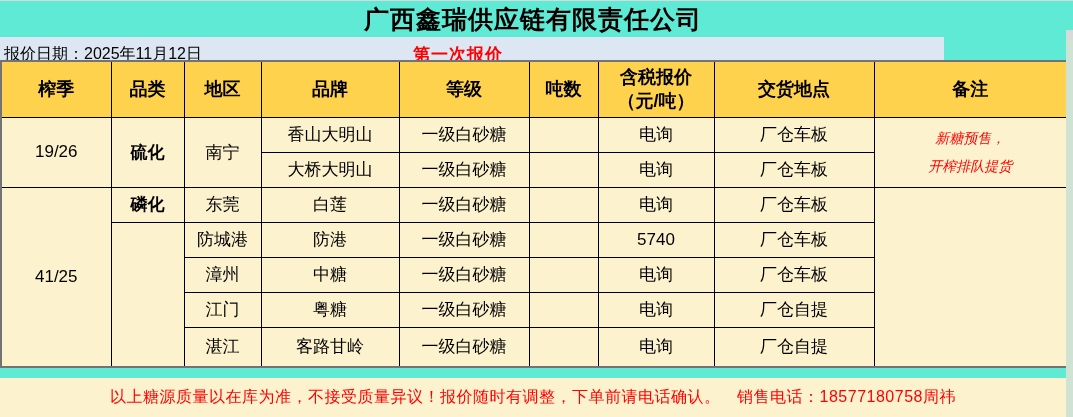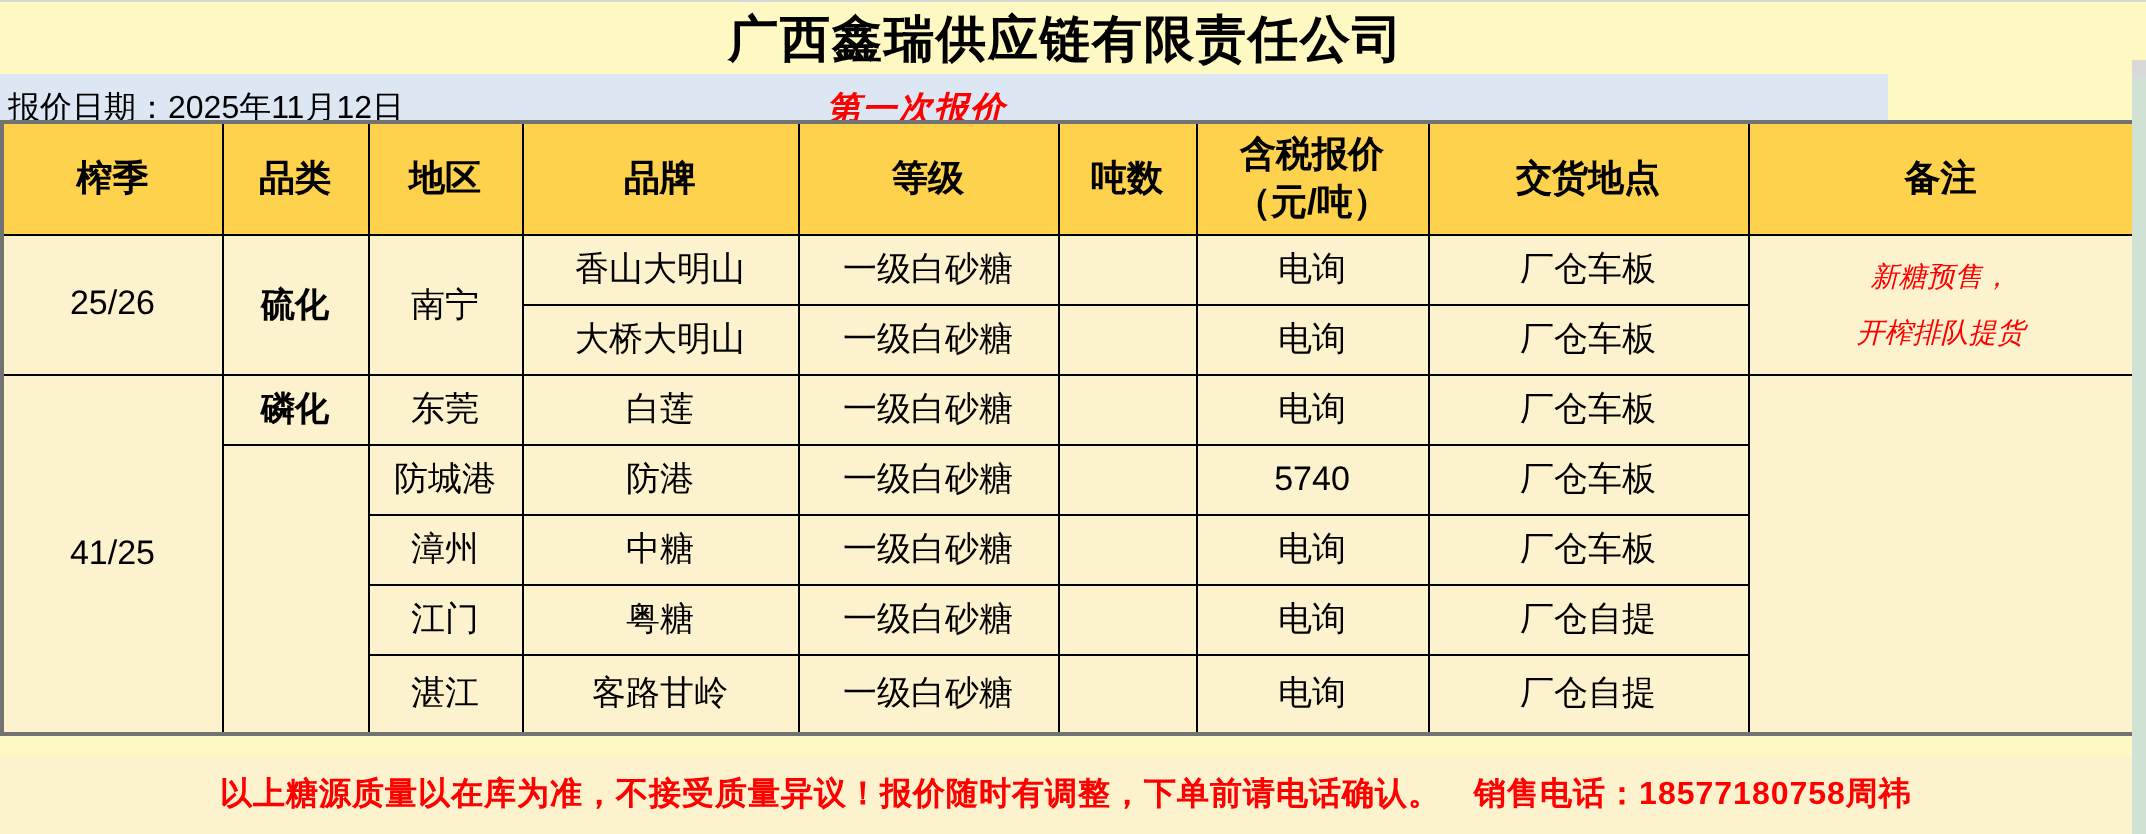--- a/index.html
+++ b/index.html
@@ -2,40 +2,40 @@
 <html><head>
 <meta charset="utf-8">
 <style>
   * { box-sizing: border-box; margin: 0; padding: 0; }
   html, body { width: 1073px; height: 417px; overflow: hidden; }
   body {
     font-family: "Liberation Sans", "DejaVu Sans", sans-serif;
     background: #ffffff;
     position: relative;
   }
-  .sheet { position: absolute; top: 0; left: 0; width: 1073px; height: 417px; background: #fef9c3; }
+  .sheet { position: absolute; top: 0; left: 0; width: 1073px; height: 417px; background: #5eead4; }
   .top-edge-line { position: absolute; top: 0; left: 0; width: 1073px; height: 1px; background: #d9d9d9; }
 
   .title-row {
     position: absolute; top: 1px; left: 0; width: 1066px; height: 36px;
     display: flex; align-items: center; justify-content: center;
   }
   .title-row .title-text {
     font-size: 25px; font-weight: 900; color: #000; letter-spacing: 1px;
   }
 
   .date-row {
     position: absolute; top: 37px; left: 0; width: 944px; height: 35px;
     background: #DCE7F3; display: flex; align-items: center;
   }
   .date-label { padding-left: 4px; font-size: 16px; color: #000; }
   .quote-round {
     position: absolute; left: 413px; top: 0; height: 100%;
     display: flex; align-items: center;
-    color: #FF0000; font-weight: bold; font-size: 17px; letter-spacing: 1px; font-style: italic;
+    color: #FF0000; font-weight: bold; font-size: 17px; letter-spacing: 1px;
   }
 
   table.price-table {
     position: absolute; top: 60px; left: 0; width: 1066px;
     border-collapse: collapse; table-layout: fixed;
     border: 2px solid #737373;
   }
   .price-table th, .price-table td {
     border: 1px solid #000;
     text-align: center; vertical-align: middle;
@@ -52,21 +52,21 @@
   tr.last-row td { height: 40px; }
   .red-bold { color: #FF0000; font-weight: bold; font-size: 18px; }
   td.remark-cell { color: #FF0000; font-size: 14px; line-height: 2.0; font-weight: normal; font-style: italic; }
 
   .footer-band {
     position: absolute; top: 378px; left: 0; width: 1066px; height: 39px;
     background: #FDF2CE;
     display: flex; align-items: center; justify-content: center;
   }
   .footer-band .footer-text {
-    color: #FF0000; font-weight: bold; font-size: 16px; letter-spacing: 0.5px;
+    color: #FF0000; font-weight: normal; font-size: 16px; letter-spacing: 0.5px;
   }
 
   .right-strip {
     position: absolute; left: 1066px; top: 30px; width: 7px; height: 387px;
     background: #CFE2D3;
   }
   .right-strip-cap {
     position: absolute; left: 1066px; top: 30px; width: 7px; height: 9px;
     background: #D9D9D9;
   }
@@ -109,21 +109,21 @@
         <th>
           <div>含税报价</div>
           <div>（元/吨）</div>
         </th>
         <th>交货地点</th>
         <th>备注</th>
       </tr>
     </thead>
     <tbody>
       <tr>
-        <td rowspan="2">25/26</td>
+        <td rowspan="2">19/26</td>
         <td rowspan="2" class="red-bold">硫化</td>
         <td rowspan="2">南宁</td>
         <td>香山大明山</td>
         <td>一级白砂糖</td>
         <td></td>
         <td>电询</td>
         <td>厂仓车板</td>
         <td rowspan="2" class="remark-cell">
           <div>新糖预售，</div>
           <div>开榨排队提货</div>

